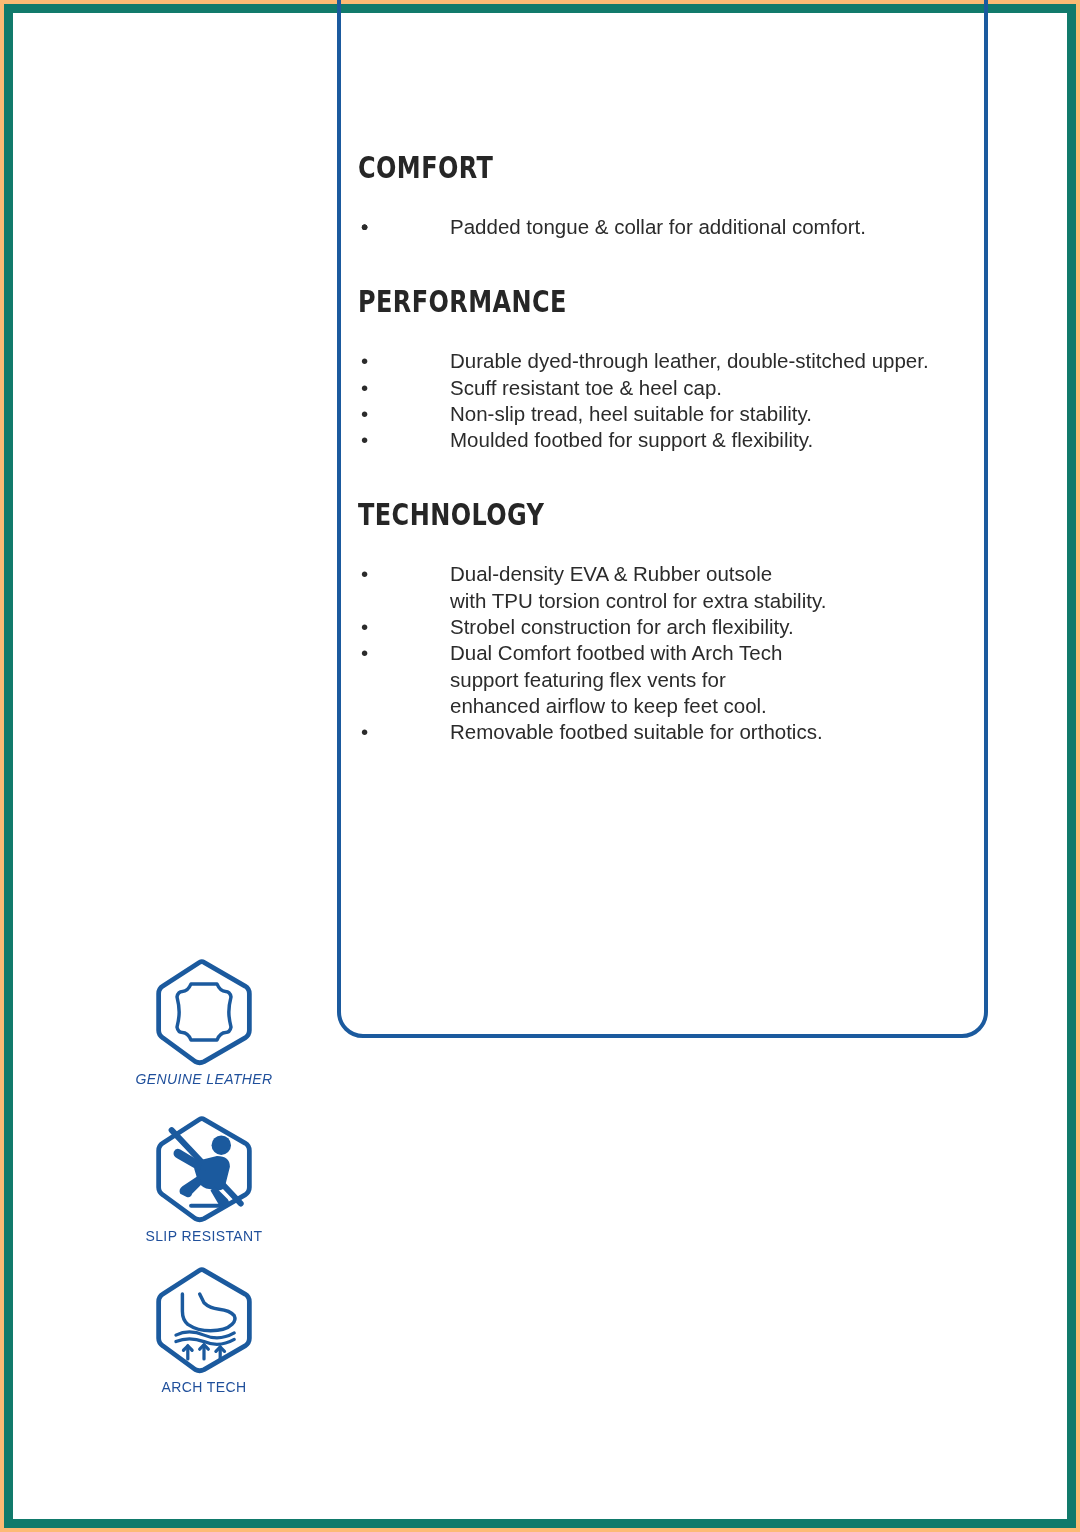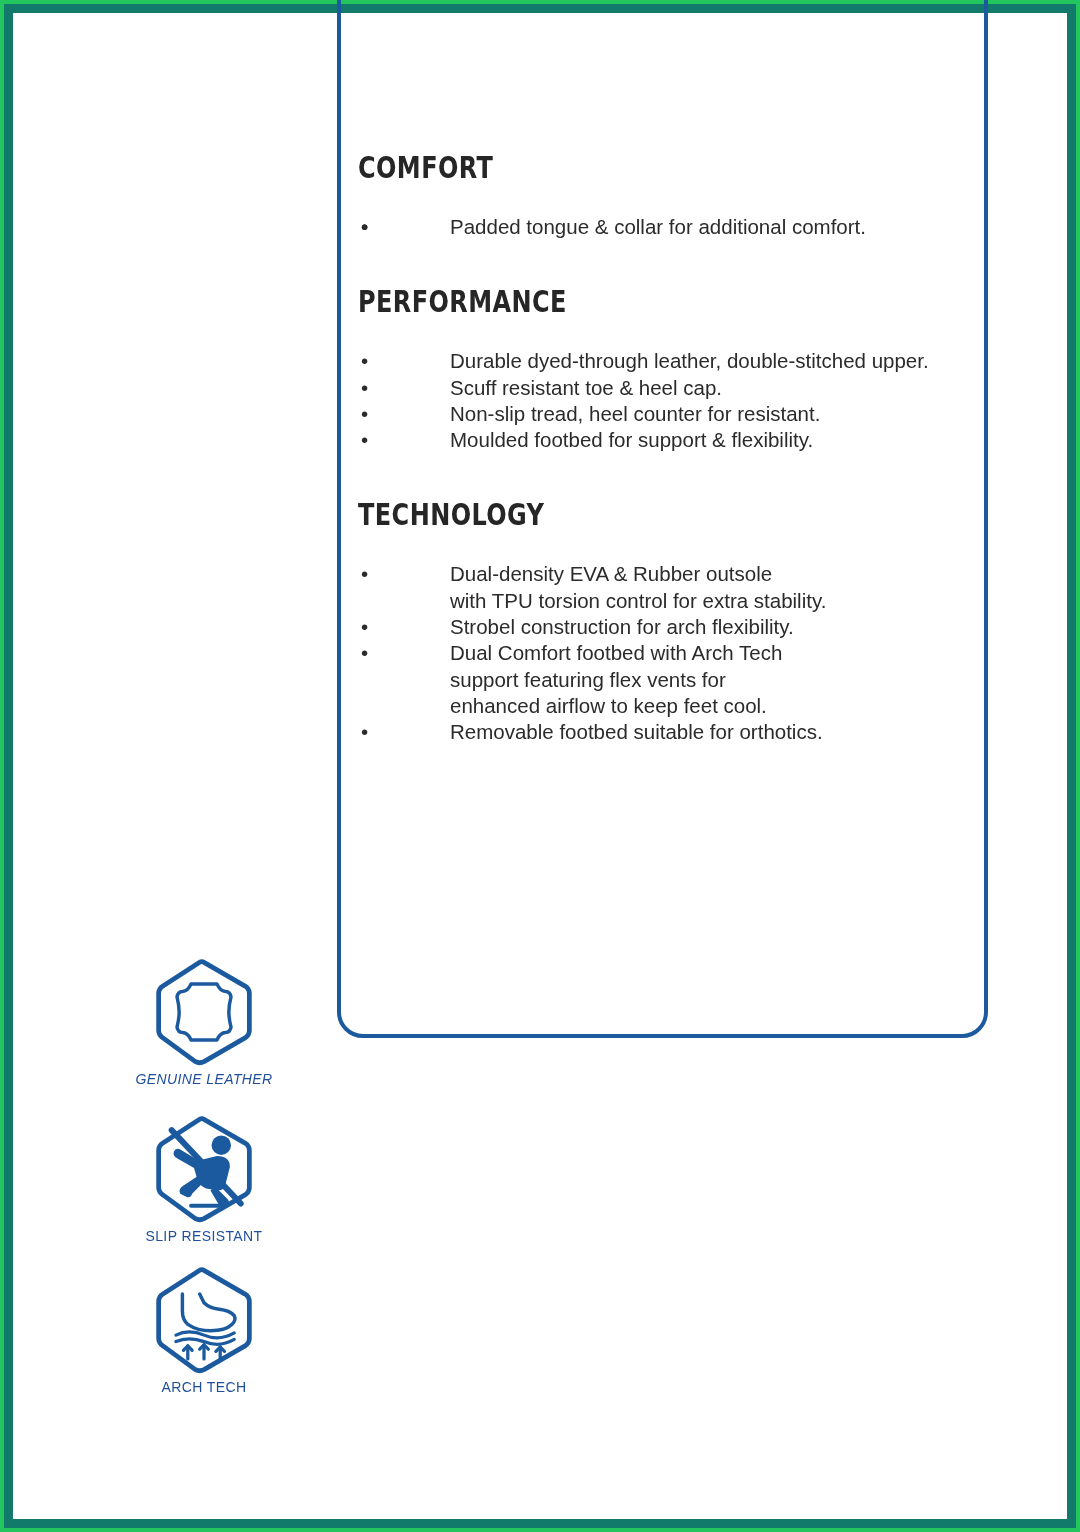--- a/index.html
+++ b/index.html
@@ -15,21 +15,21 @@
     font-family: "Liberation Sans", sans-serif;
   }
 
   
   #page {
     position: absolute;
     left: 0; top: 0;
     width: 1080px;
     height: 1532px;
     box-sizing: border-box;
-    background: #22c55e;
+    background: #fdba74;
   }
   #page-frame {
     position: absolute;
     left: 4px;
     top: 4px;
     width: 1072px;
     height: 1524px;
     box-sizing: border-box;
     border: 9px solid #117A6B;
     background: #ffffff;
@@ -164,21 +164,21 @@
         <li>
           <span class="bullet-dot">•</span>
           <span class="bullet-text">Durable dyed-through leather, double-stitched upper.</span>
         </li>
         <li>
           <span class="bullet-dot">•</span>
           <span class="bullet-text">Scuff resistant toe &amp; heel cap.</span>
         </li>
         <li>
           <span class="bullet-dot">•</span>
-          <span class="bullet-text">Non-slip tread, heel counter for resistant.</span>
+          <span class="bullet-text">Non-slip tread, heel suitable for stability.</span>
         </li>
         <li>
           <span class="bullet-dot">•</span>
           <span class="bullet-text">Moulded footbed for support &amp; flexibility.</span>
         </li>
       </ul>
     </div>
 
     <div class="spec-section">
       <h2 class="section-heading">TECHNOLOGY</h2>

